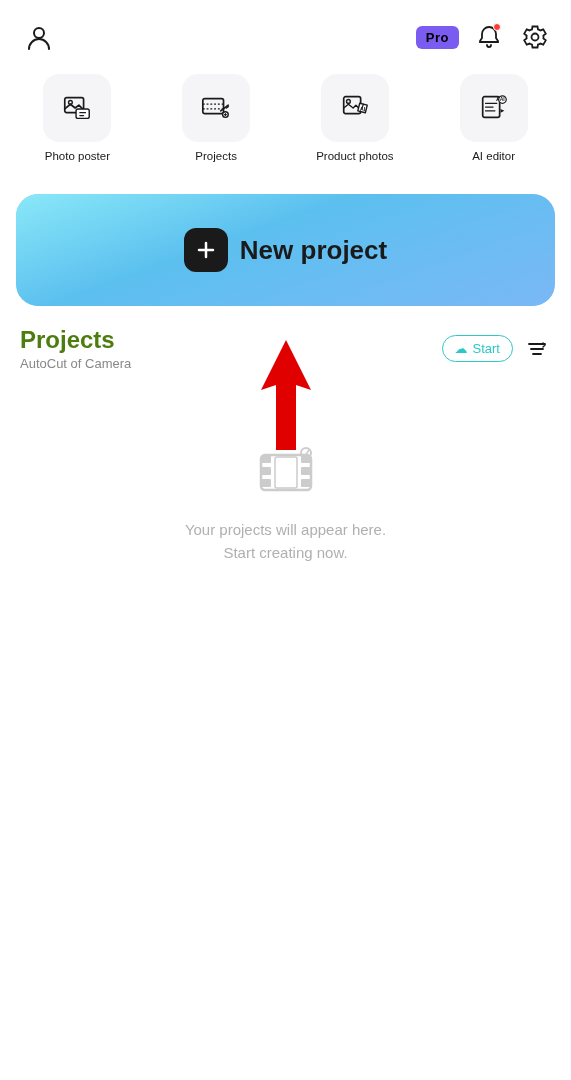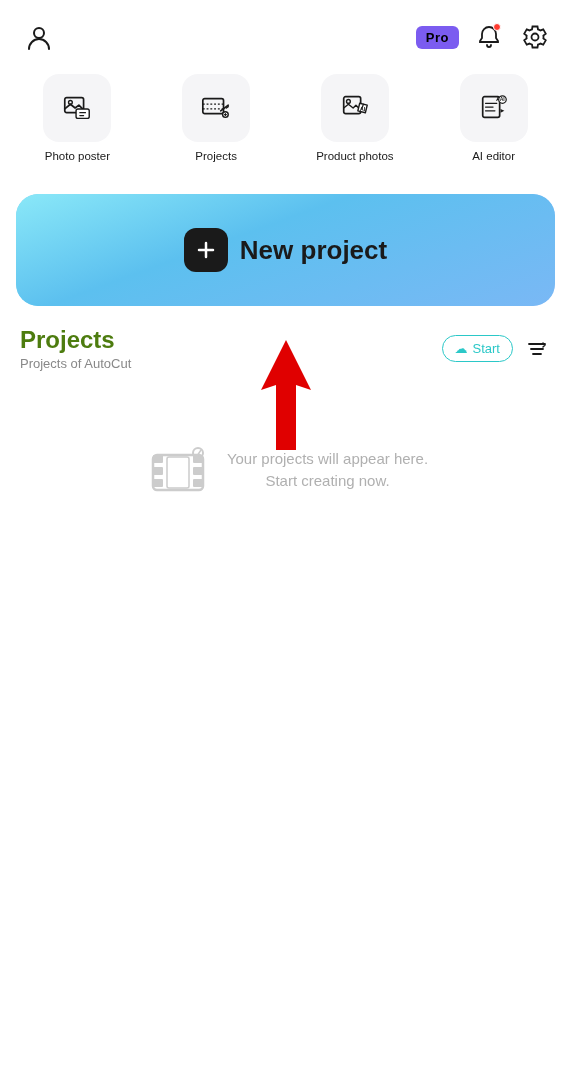--- a/index.html
+++ b/index.html
@@ -244,20 +244,21 @@
       height: 28px;
       display: flex;
       align-items: center;
       justify-content: center;
       cursor: pointer;
     }
 
     
     .empty-state {
       display: flex;
+      flex-direction: column;
       align-items: center;
       justify-content: center;
       padding: 60px 20px 20px 20px;
       gap: 14px;
     }
 
     .film-icon {
       width: 70px;
       height: 70px;
     }
@@ -376,21 +377,21 @@
         </svg>
       </div>
       <span class="new-project-label">New project</span>
     </div>
   </div>
 
   <div class="projects-section">
     <div class="projects-header">
       <div class="projects-title-group">
         <span class="projects-title">Projects</span>
-        <span class="projects-subtitle">Projects of AutoCut</span>
+        <span class="projects-subtitle">AutoCut of Camera</span>
       </div>
       <div class="projects-header-right">
         <button class="space-btn">
           <span class="space-btn-icon">☁</span>
           <span>Start</span>
         </button>
         <div class="sort-icon-wrap">
           <svg width="22" height="22" viewBox="0 0 22 22" fill="none">
             <path d="M3 6h16M5 11h12M7 16h8" stroke="#1a1a1a" stroke-width="1.8" stroke-linecap="round"></path>
             <path d="M17 9l2-2-2-2" stroke="#1a1a1a" stroke-width="1.5" stroke-linecap="round" stroke-linejoin="round"></path>

